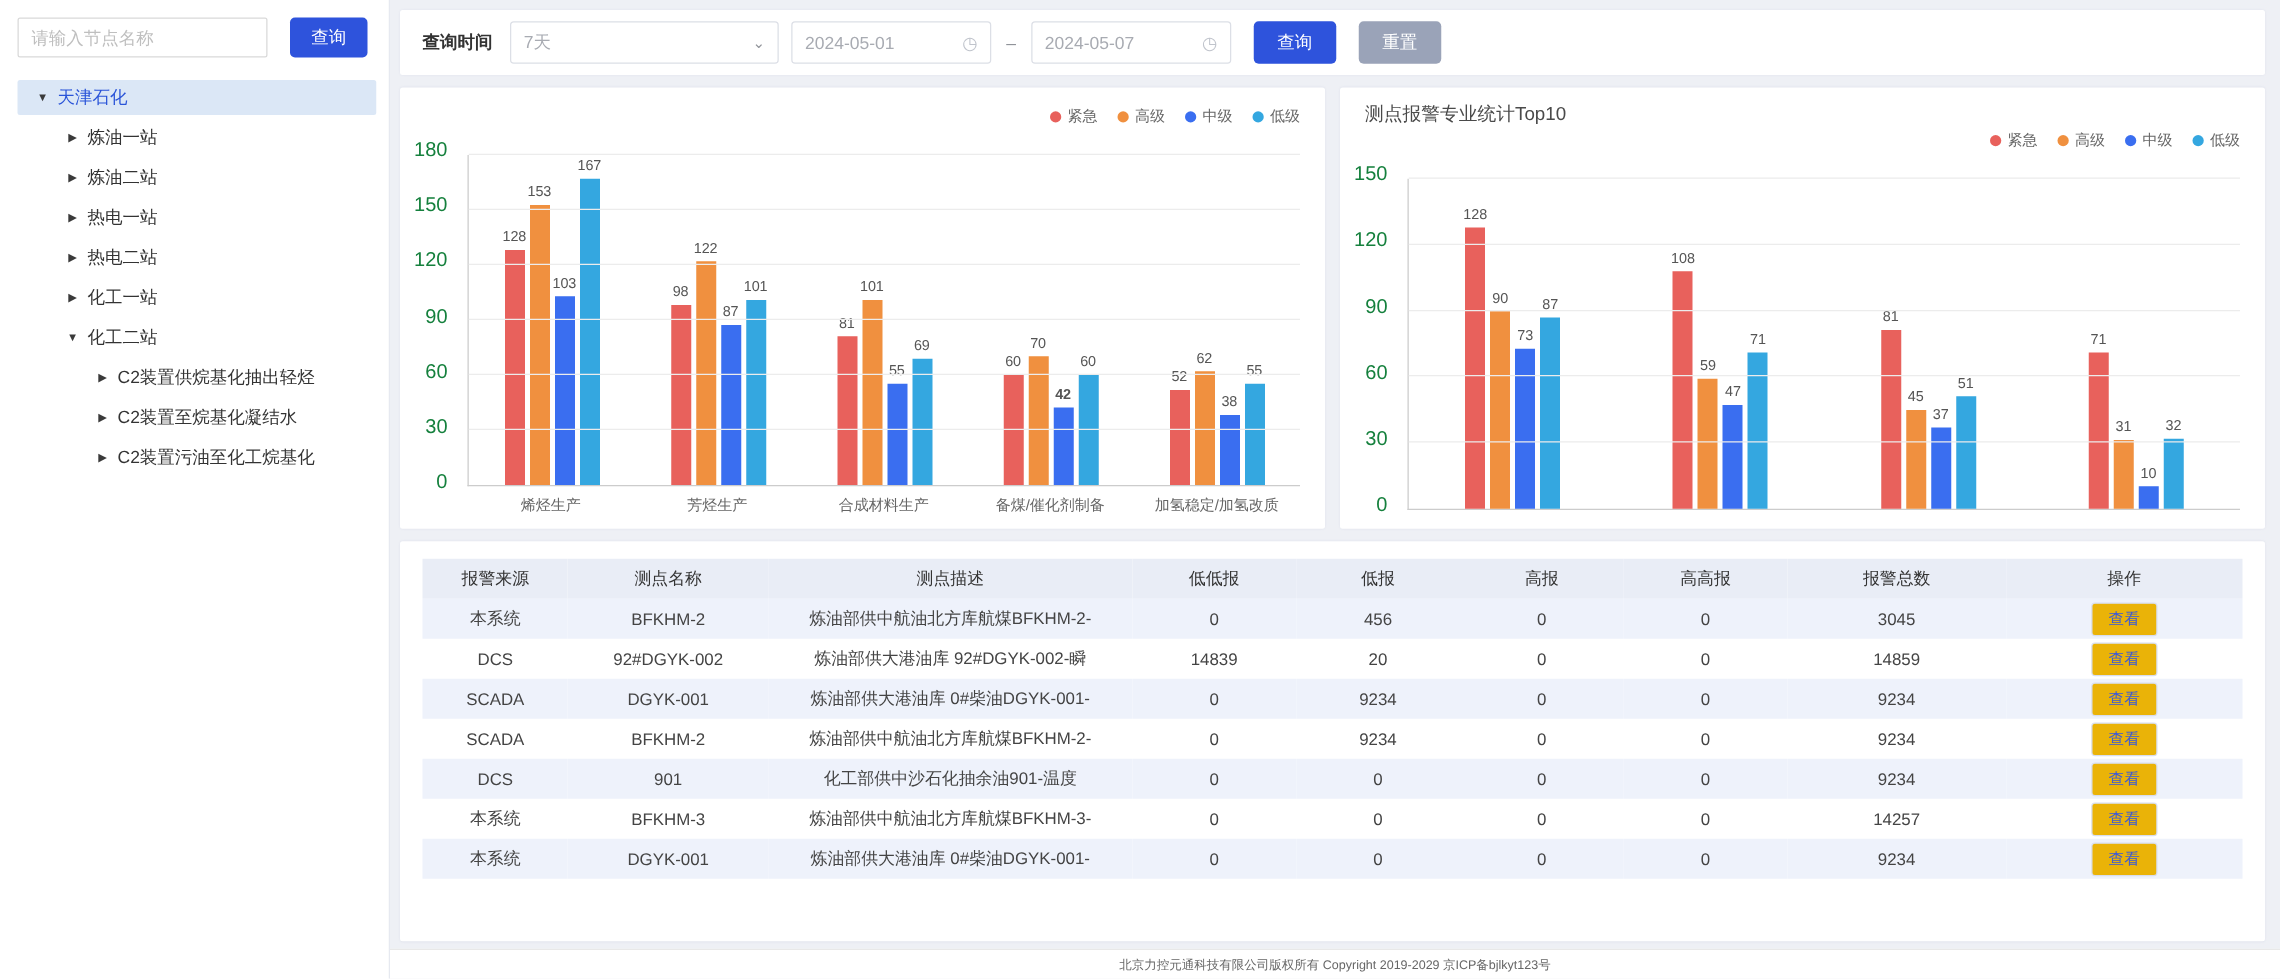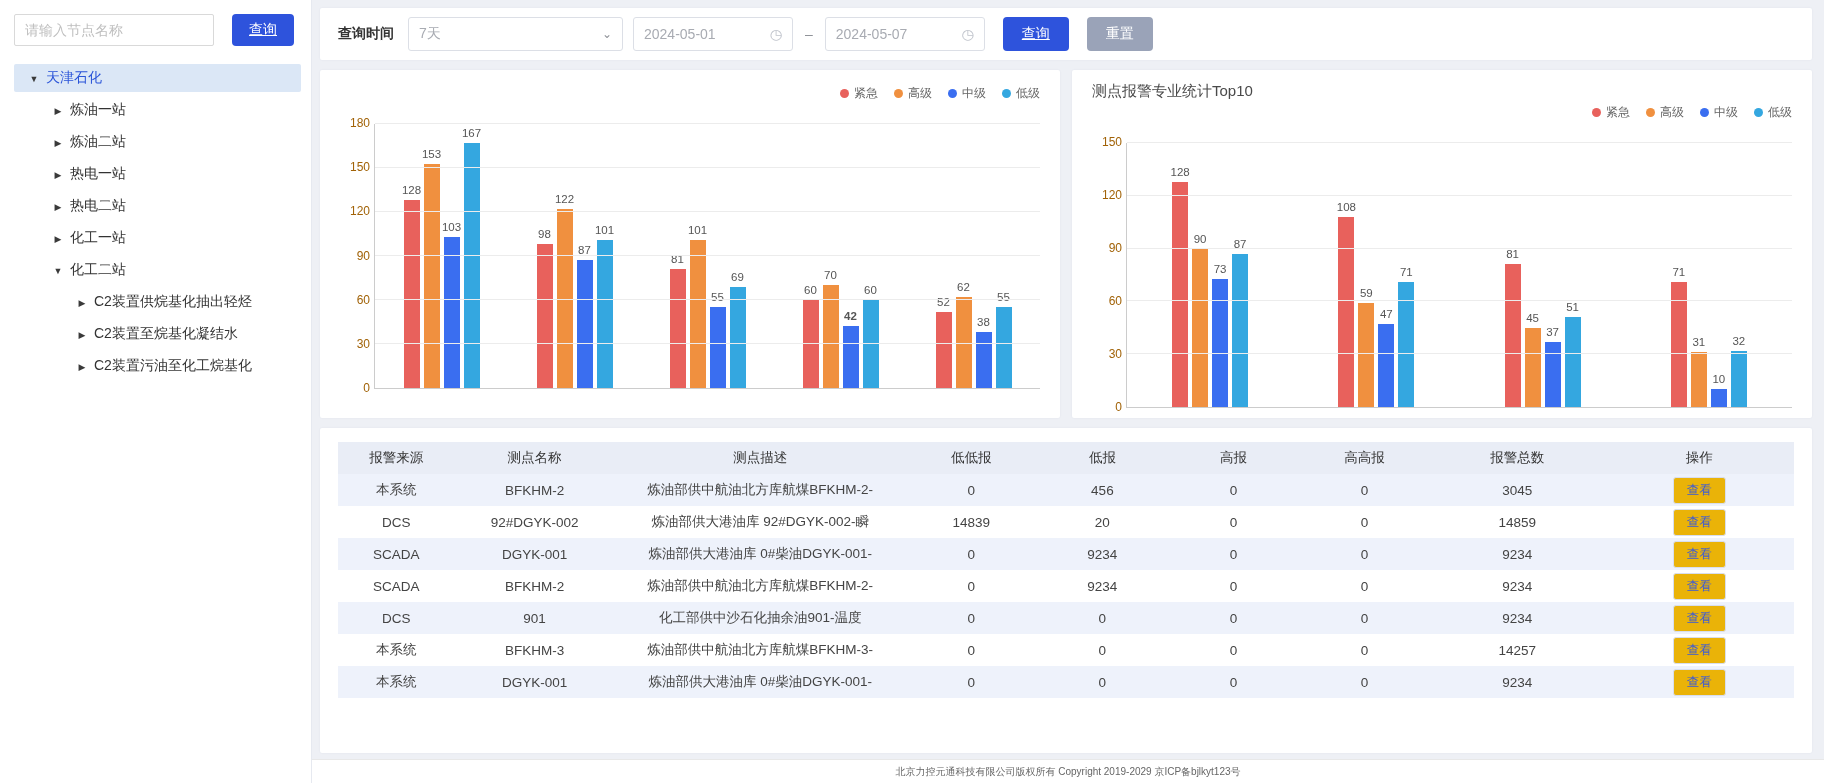--- a/index.html
+++ b/index.html
@@ -6,21 +6,21 @@
   html,body { width:1824px; height:783px; overflow:hidden; background:#fff;
     font-family:"Liberation Sans","DejaVu Sans",sans-serif; font-size:14px; color:#333; }
   .app { display:flex; width:100%; height:100%; }
 
   
   .sidebar { width:312px; background:#fff; border-right:1px solid #e6e9f0; padding:14px 10px 0 14px; flex:none; }
   .search-row { display:flex; gap:18px; align-items:center; margin-bottom:18px; }
   .search-input { width:200px; height:32px; border:1px solid #d9d9d9; border-radius:2px; padding:0 10px; font-size:14px; color:#333; outline:none; }
   .search-input::placeholder { color:#bfbfbf; }
   .btn { border:none; border-radius:4px; cursor:pointer; font-size:14px; color:#fff; }
-  .btn-primary { background:var(--primary);text-decoration:underline; }
+  .btn-primary { background:var(--primary); }
   .search-btn { width:62px; height:32px; }
   .tree { font-size:14px; }
   .tree-node { display:flex; align-items:center; height:28px; margin-bottom:4px; cursor:pointer; border-radius:2px; }
   .tree-node .caret { font-size:10px; color:#3a3a3a; width:16px; text-align:center; flex:none; transform:scale(.9); }
   .tree-node.selected { background:var(--tree-sel-bg); }
   .tree-node.selected .label { color:var(--tree-sel-fg); }
   .tree-node .label { margin-left:4px; color:#333; white-space:nowrap; }
 
   
   .main { flex:1; background:#eef0f5; display:flex; flex-direction:column; padding:8px 12px 0 8px; min-width:0; }
@@ -40,21 +40,21 @@
 
   
   .charts-row { display:flex; gap:12px; margin-top:10px; flex:none; }
   .chart-card { flex:1; padding:12px 20px 10px; min-width:0; }
   .chart-title { font-size:15px; color:#4a4a4a; }
   .legend { display:flex; justify-content:flex-end; gap:16px; height:18px; margin-top:2px; }
   .legend-item { display:flex; align-items:center; gap:5px; font-size:12px; color:#666; cursor:pointer; }
   .legend-dot { width:9px; height:9px; border-radius:50%; }
   .chart-body { display:flex; margin-top:22px; }
   .y-labels { width:34px; position:relative; height:265px; flex:none; }
-  .y-label { position:absolute; right:4px; font-size:12px; color:#a16207; transform:translateY(6px); }
+  .y-label { position:absolute; right:16px; font-size:16px; color:#15803d; transform:translateY(6px); }
   .plot { flex:1; position:relative; height:265px; border-left:1px solid #ccc; border-bottom:1px solid #ccc; }
   .gridline { position:absolute; left:0; right:0; height:1px; background:#ececec; }
   .groups { position:absolute; inset:0; display:flex; }
   .group { flex:1; display:flex; align-items:flex-end; justify-content:center; gap:4px; }
   .bar { width:16px; position:relative; }
   .bar-value { position:absolute; top:-16px; left:50%; transform:translateX(-50%); font-size:11.5px; color:#555; white-space:nowrap; }
   .x-labels { display:flex; margin-left:34px; padding-top:7px; }
   .x-label { flex:1; text-align:center; font-size:12px; color:#666; white-space:nowrap; }
 
   
@@ -253,20 +253,27 @@
                 </div>
               </div>
           <div class="gridline" style="bottom: 16.6667%;"></div>
               <div class="gridline" style="bottom: 33.3333%;"></div>
               <div class="gridline" style="bottom: 50%;"></div>
               <div class="gridline" style="bottom: 66.6667%;"></div>
               <div class="gridline" style="bottom: 83.3333%;"></div>
               <div class="gridline" style="bottom: 100%;"></div>
             </div>
         </div>
+        <div class="x-labels">
+            <span class="x-label">烯烃生产</span>
+            <span class="x-label">芳烃生产</span>
+            <span class="x-label">合成材料生产</span>
+            <span class="x-label">备煤/催化剂制备</span>
+            <span class="x-label">加氢稳定/加氢改质</span>
+          </div>
       </div>
       <div class="card chart-card">
         <div class="chart-title">测点报警专业统计Top10</div>
         <div class="legend">
             <span class="legend-item">
               <span class="legend-dot" style="background: rgb(232, 97, 92);"></span>
               <span>紧急</span>
             </span>
             <span class="legend-item">
               <span class="legend-dot" style="background: rgb(240, 144, 63);"></span>

